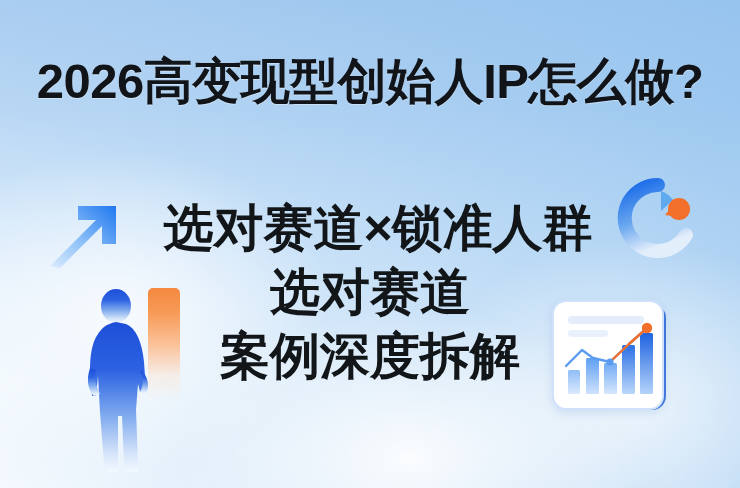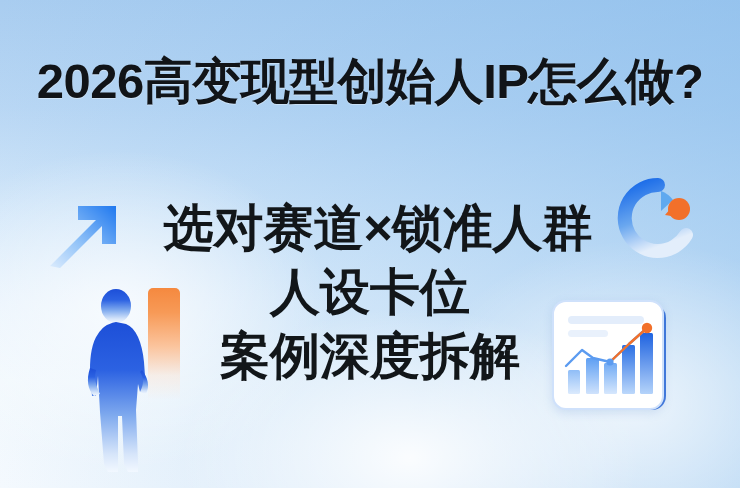--- a/index.html
+++ b/index.html
@@ -175,21 +175,21 @@
       <path d="M45 15 L45 35 L57 24 A26 26 0 0 0 45 15 Z" fill="#5fa9ef"></path>
 
       <path d="M60 26 A24 24 0 0 1 68 42 L49 39 Z" fill="#f2702a"></path>
       <circle cx="63" cy="33" r="11" fill="#f2702a"></circle>
       <path d="M52 22 L62 18 L70 26 L58 31 Z" fill="#5fa9ef" opacity="0"></path>
     </svg>
   </div>
 
   <div id="message">
     <span class="mline mline-1">选对赛道×锁准人群</span>
-    <span class="mline mline-2">人设卡位</span>
+    <span class="mline mline-2">选对赛道</span>
     <span class="mline mline-3">案例深度拆解</span>
   </div>
 
   <div id="accent-bar"></div>
 
   <div id="person">
     <svg width="110" height="196" viewBox="0 0 110 196">
       <defs>
         <linearGradient id="pGrad" x1="0" y1="0" x2="0" y2="1">
           <stop offset="0%" stop-color="#1d4fd8"></stop>

